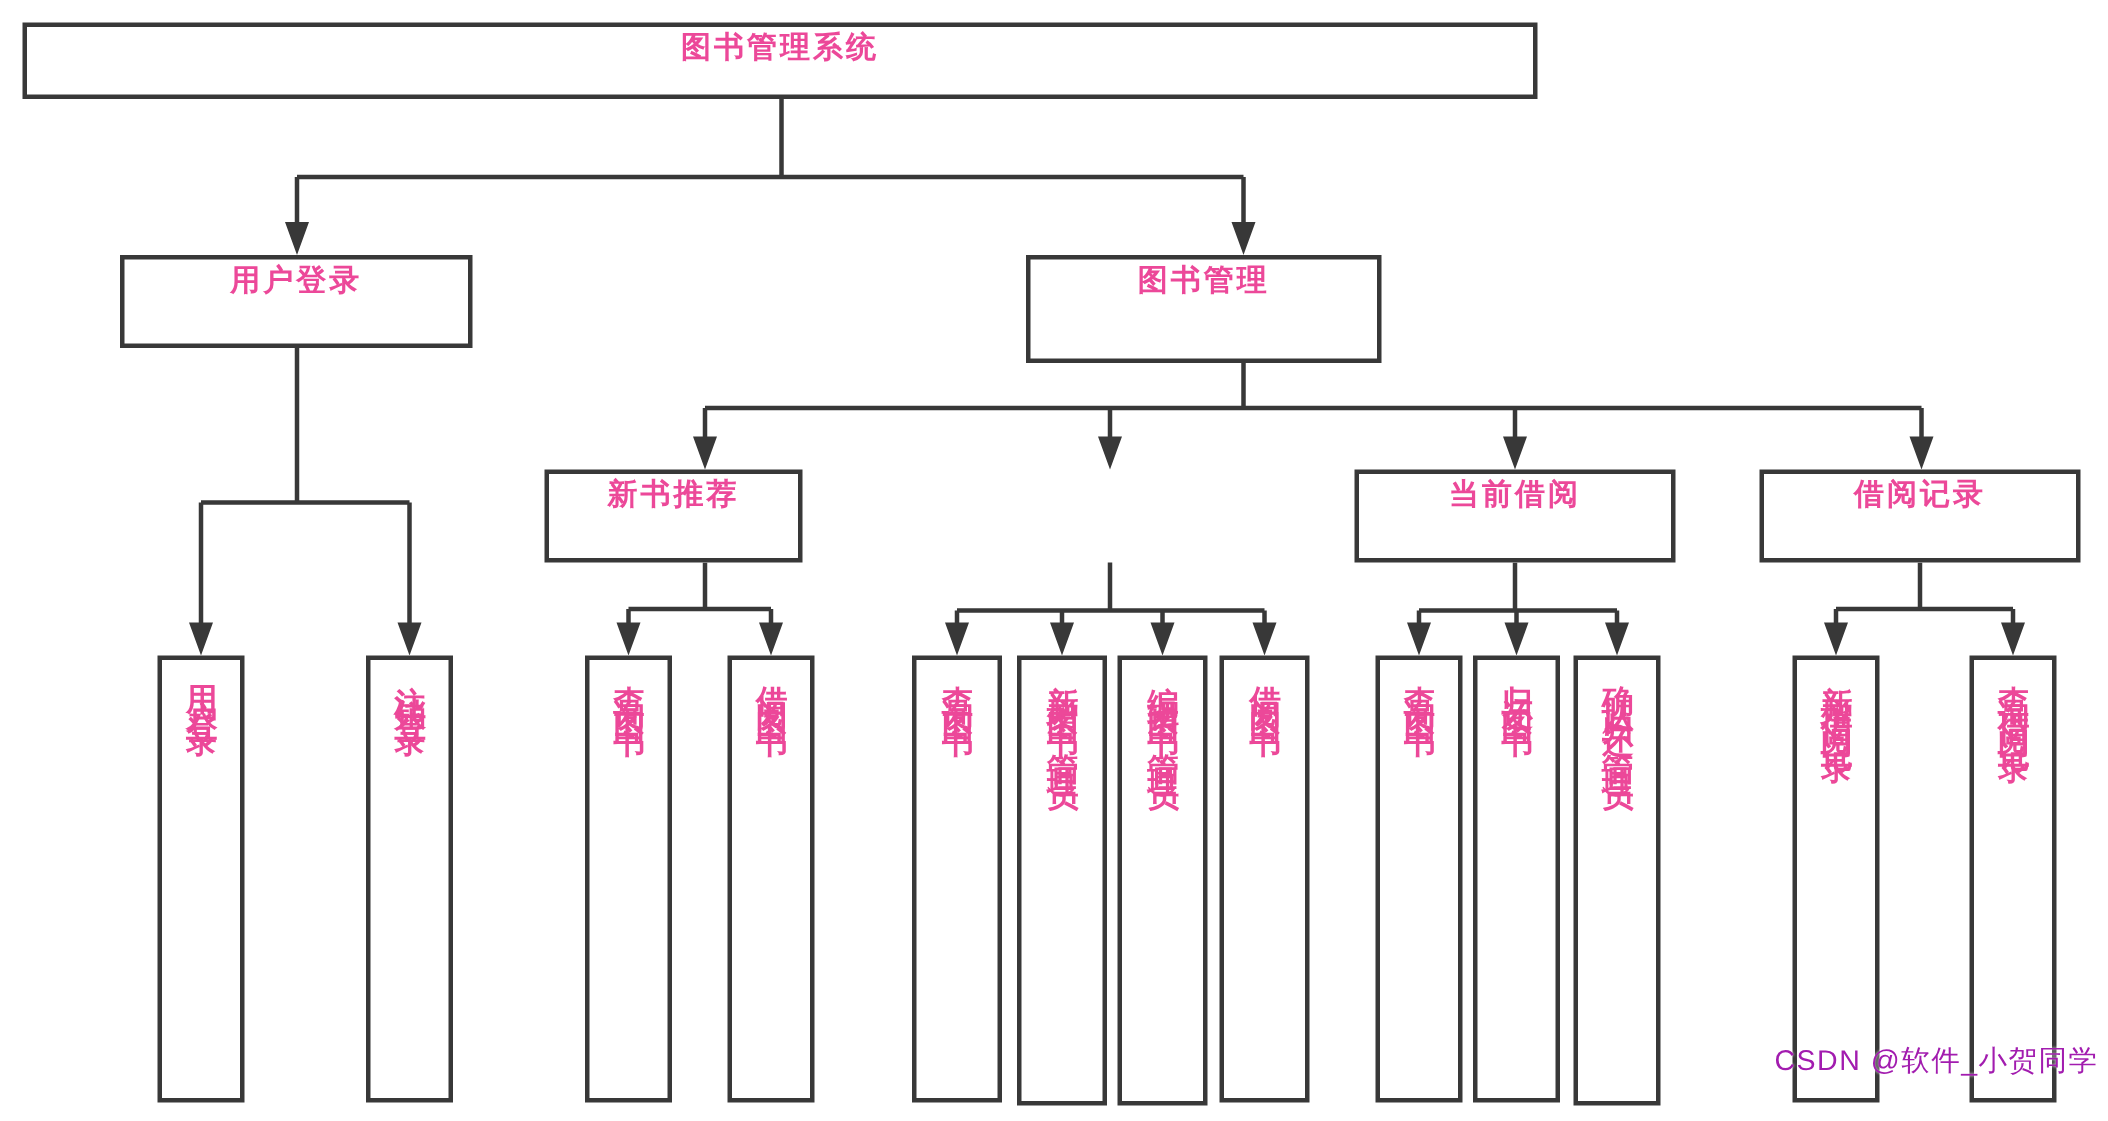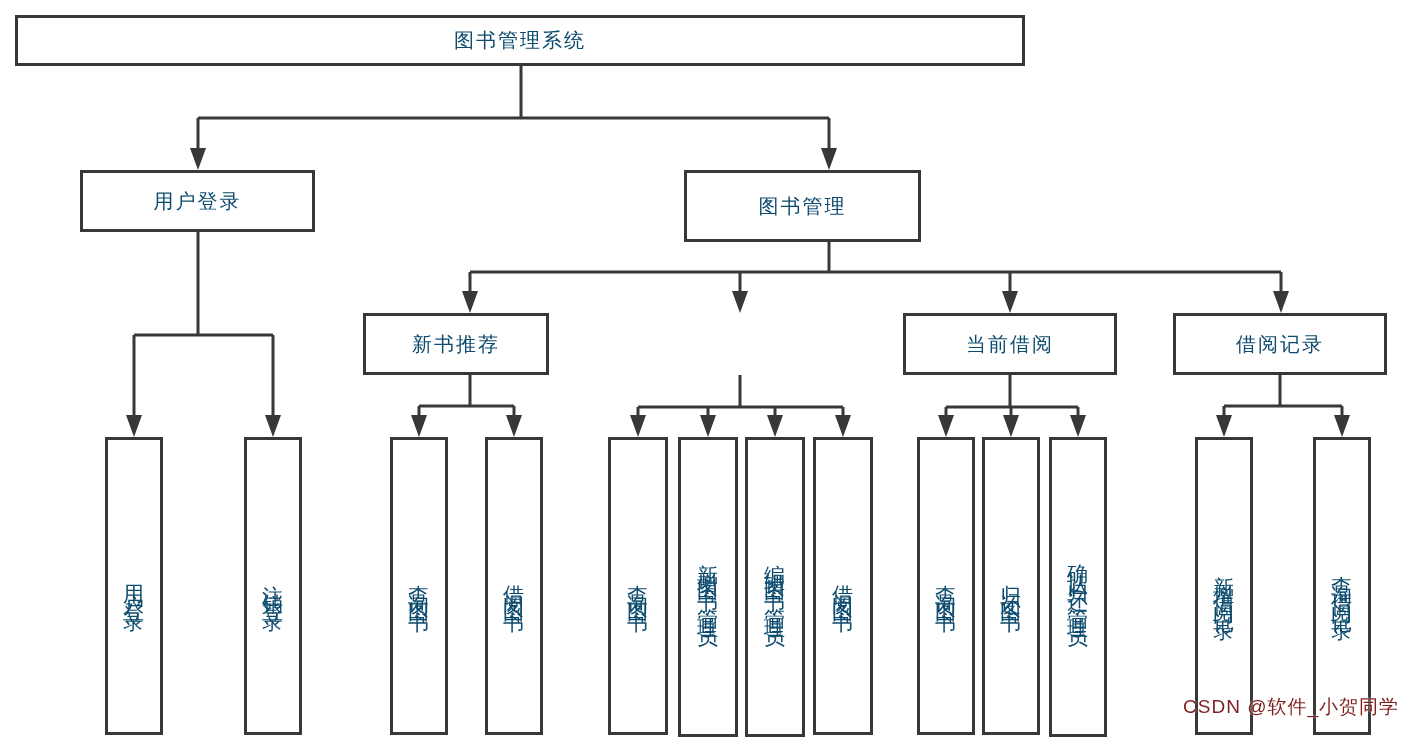--- a/index.html
+++ b/index.html
@@ -7,34 +7,34 @@
     position:relative;
     width:1405px;height:747px;
     background:#ffffff;
     font-family:"Liberation Sans","DejaVu Sans",sans-serif;
     overflow:hidden;
   }
   .connectors{position:absolute;left:0;top:0;z-index:1;pointer-events:none;}
   .node{
     position:absolute;box-sizing:border-box;
     border:3px solid #383838;background:#ffffff;
-    display:flex;align-items:center;justify-content:center;
-    color:#0c4a6e;z-index:2;
+    display:flex;align-items:flex-start;justify-content:center;
+    color:#ec4899;z-index:2;font-weight:bold;
   }
   .h-node{font-size:20px;letter-spacing:2px;white-space:nowrap;}
   .v-node{font-size:21px;}
   .v-node .v-text{
     writing-mode:vertical-rl;
     text-orientation:mixed;
     letter-spacing:9px;
     line-height:1;
   }
   .watermark{
     position:absolute;right:6px;top:694px;z-index:3;
-    font-size:19px;color:#7f1d1d;letter-spacing:1px;
+    font-size:19px;color:#a21caf;letter-spacing:1px;
     text-shadow:0 0 2px #ffffff;
     white-space:nowrap;
   }
 </style>
 </head>
 <body>
 
 <div class="canvas">
 
   <svg class="connectors" width="1405" height="747" viewBox="0 0 1405 747">
@@ -84,21 +84,21 @@
     <span>图书管理系统</span>
   </div>
 
   <div class="node h-node" style="left:80px;top:170px;width:235px;height:62px;">
     <span>用户登录</span>
   </div>
   <div class="node h-node" style="left:684px;top:170px;width:237px;height:72px;">
     <span>图书管理</span>
   </div>
 
-  <div class="node h-node" style="left:363px;top:313px;width:186px;height:62px;">
+  <div class="node h-node" style="left:363px;top:313px;width:172px;height:62px;">
     <span>新书推荐</span>
   </div>
   <div class="node h-node" style="left:1173px;top:313px;width:214px;height:62px;">
     <span>借阅记录</span>
   </div>
   <div class="node h-node" style="left:903px;top:313px;width:214px;height:62px;">
     <span>当前借阅</span>
   </div>
 
   <div class="node v-node" style="left:105px;top:437px;width:58px;height:298px;">

